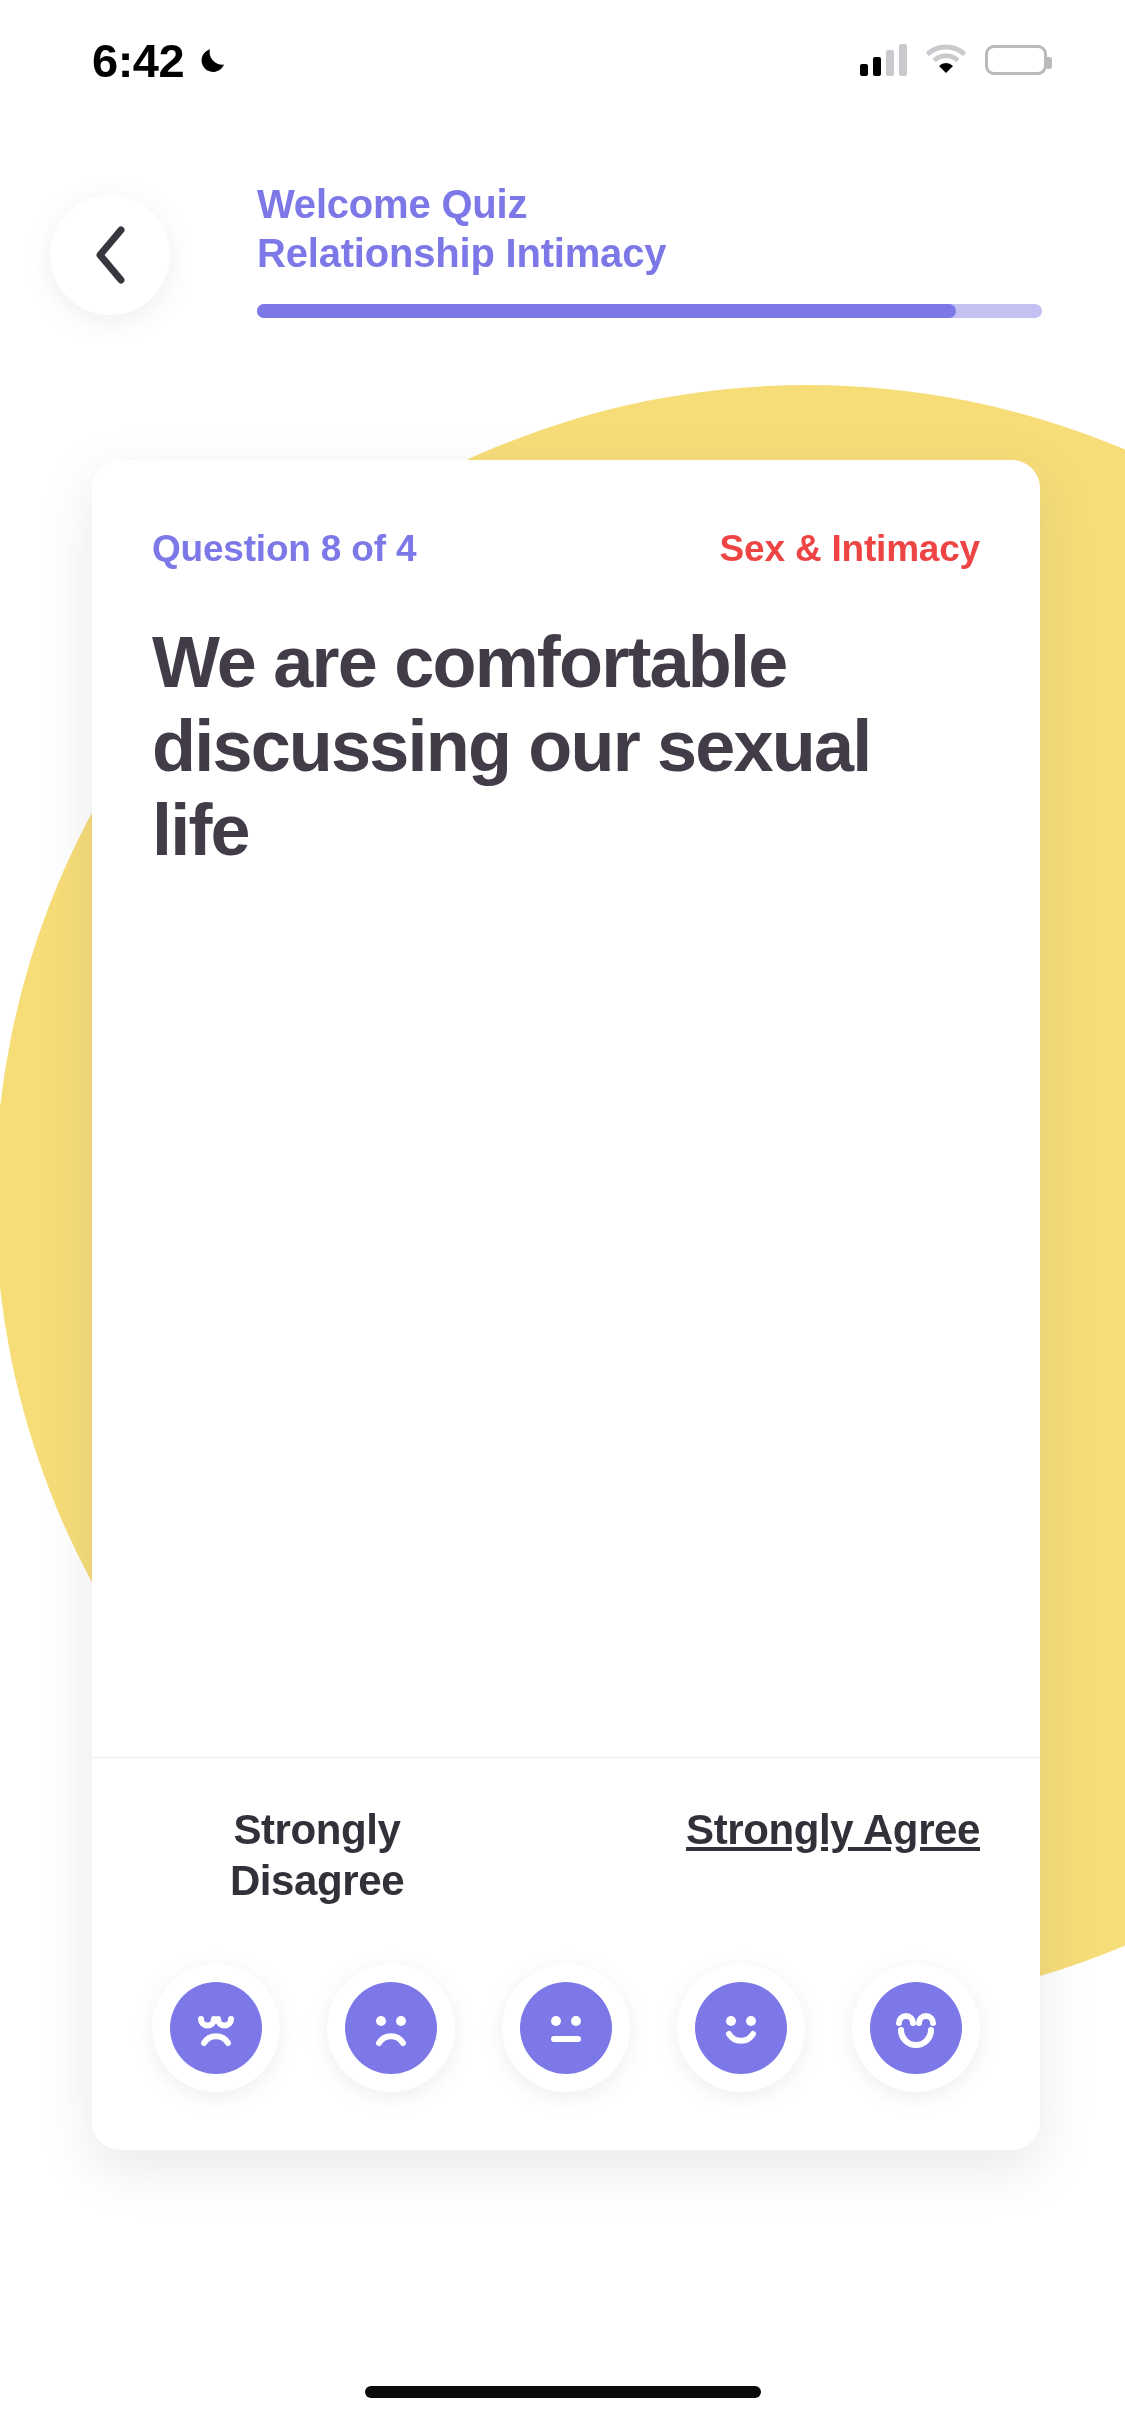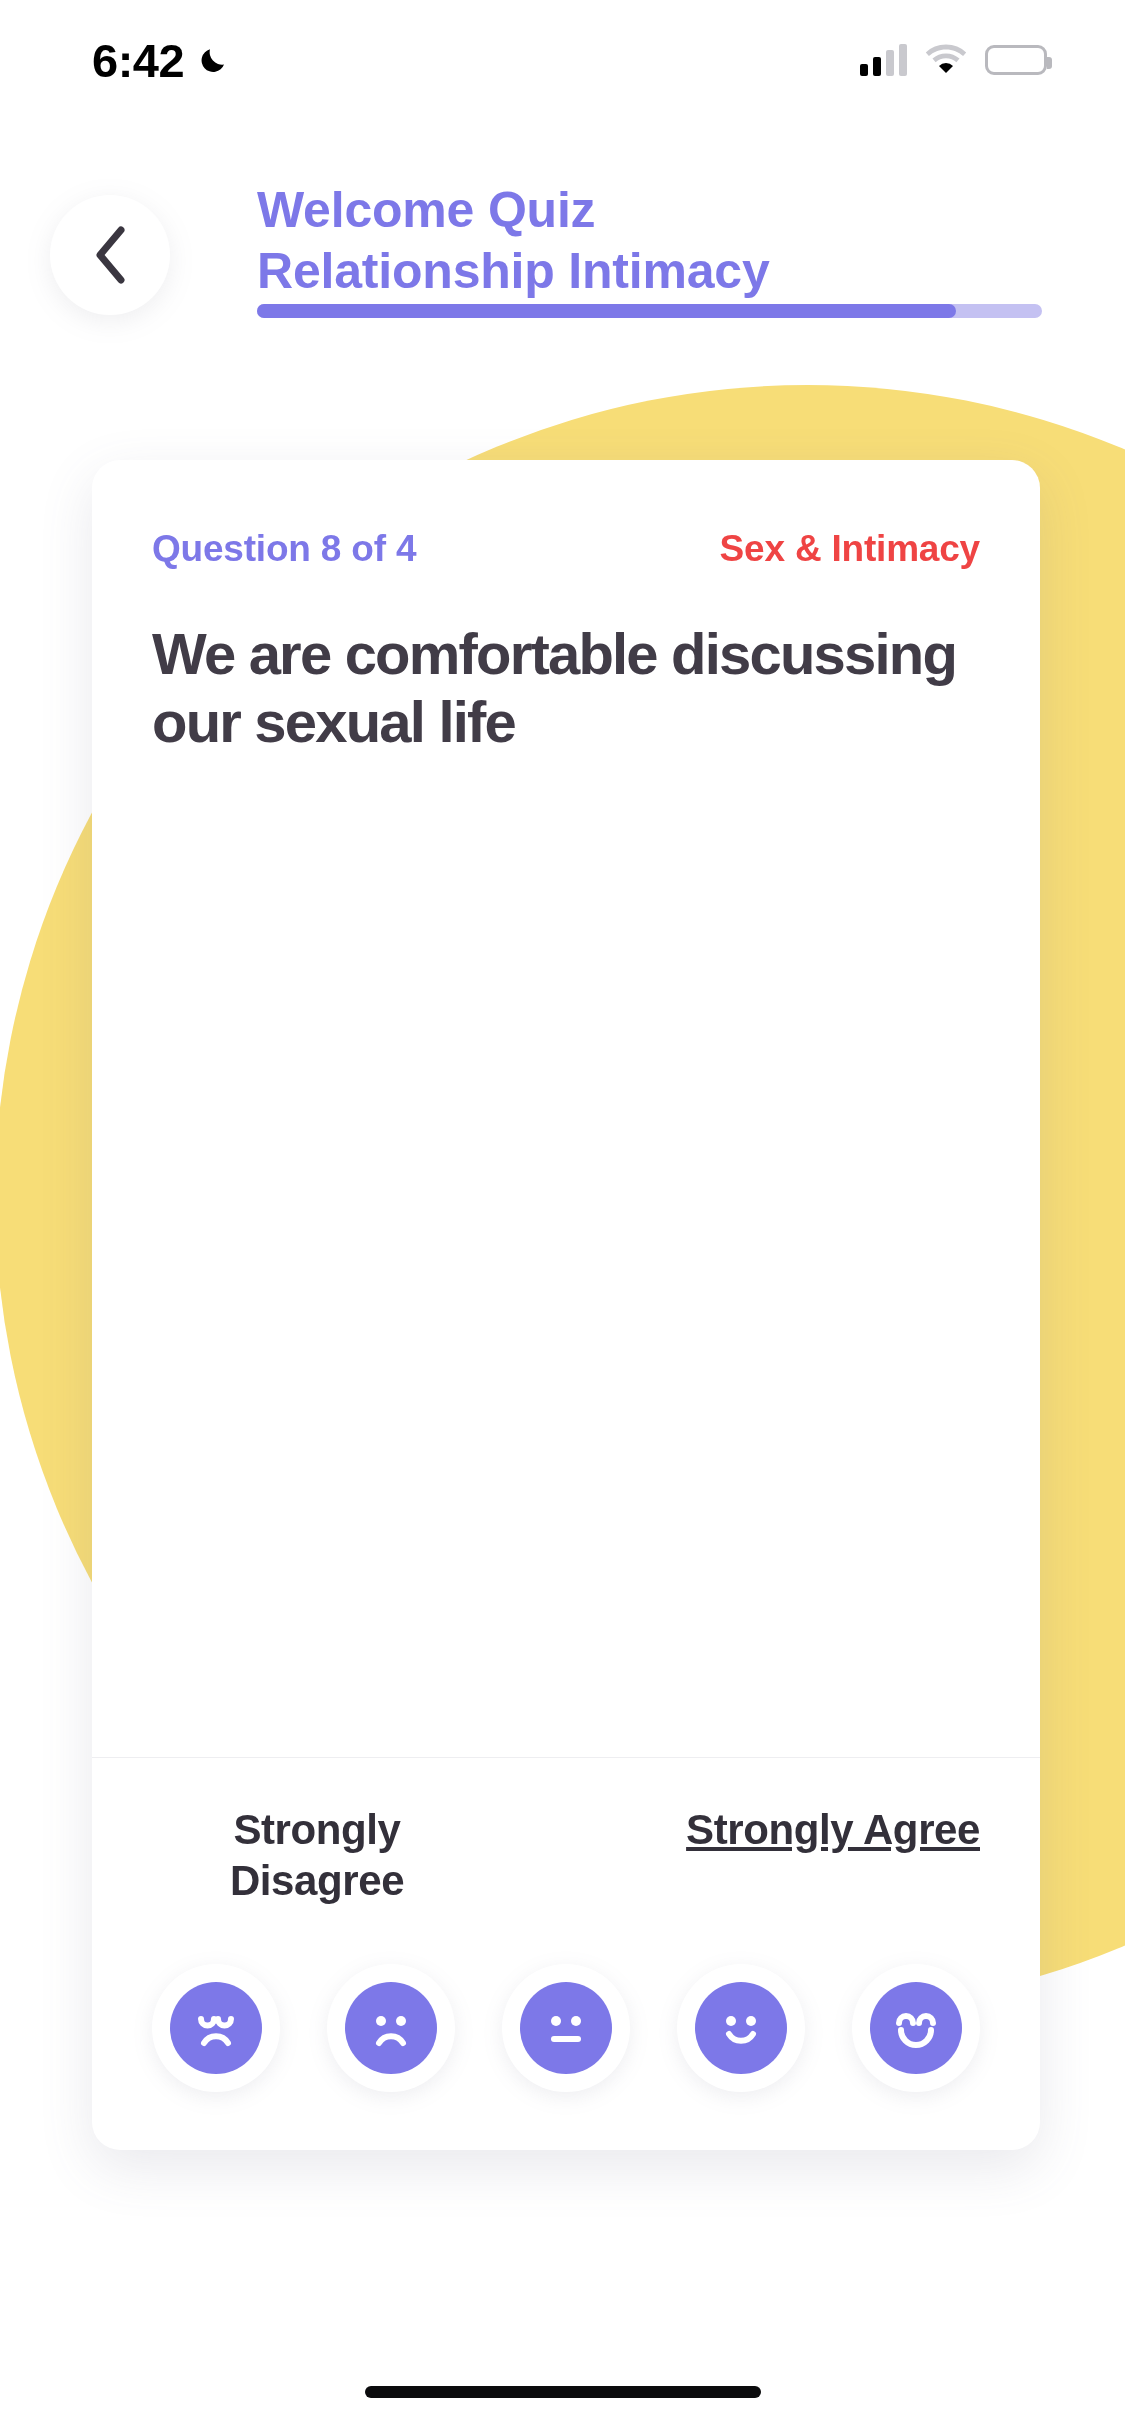--- a/index.html
+++ b/index.html
@@ -36,21 +36,21 @@
   
   .header{ position:absolute; left:0; top:180px; width:1125px; height:160px; }
   .back-btn{
     position:absolute; left:50px; top:15px; width:120px; height:120px; border-radius:60px;
     background:#ffffff; box-shadow:0 6px 26px rgba(120,120,140,0.13);
     display:flex; align-items:center; justify-content:center; cursor:pointer;
   }
   .back-btn svg{ display:block; }
   .title-wrap{ position:absolute; left:257px; top:0px; width:785px; }
   .title-line{
-    font-size:50px; font-weight:700; color:#7d78e8; line-height:1.22; letter-spacing:-0.2px;
+    font-size:40px; font-weight:700; color:#7d78e8; line-height:1.22; letter-spacing:-0.2px;
     white-space:nowrap;
   }
   .progress-track{
     position:absolute; left:257px; top:124px; width:785px; height:14px;
     border-radius:7px; background:#c4c1f2;
   }
   .progress-fill{ height:100%; border-radius:7px; background:#7d78e8; }
 
   
   .yellow-circle{
@@ -64,21 +64,21 @@
     background:#ffffff; border-radius:28px;
     box-shadow:0 18px 54px rgba(100,100,125,0.14);
     display:flex; flex-direction:column;
   }
   .card-top{ padding:68px 60px 0 60px; flex:1 1 auto; }
   .q-meta{ display:flex; align-items:baseline; justify-content:space-between; }
   .q-counter{ font-size:37px; font-weight:700; color:#7d78e8; letter-spacing:-0.2px; }
   .q-category{ font-size:37px; font-weight:700; color:#ef4444; letter-spacing:-0.2px;margin-left:12px; }
   .q-text{
     margin-top:50px;
-    font-size:58px; font-weight:700; color:#413c47;
+    font-size:72px; font-weight:700; color:#413c47;
     line-height:1.17; letter-spacing:-1.8px;
   }
 
   .divider{ height:1px; background:#eeeef1; margin:0; }
 
   .card-bottom{ padding:46px 60px 58px 60px; }
   .scale-labels{ display:flex; align-items:flex-start; justify-content:space-between; }
   .scale-label{
     font-size:42px; font-weight:700; color:#33303a; line-height:1.22; letter-spacing:-0.4px;
     max-width:330px;

